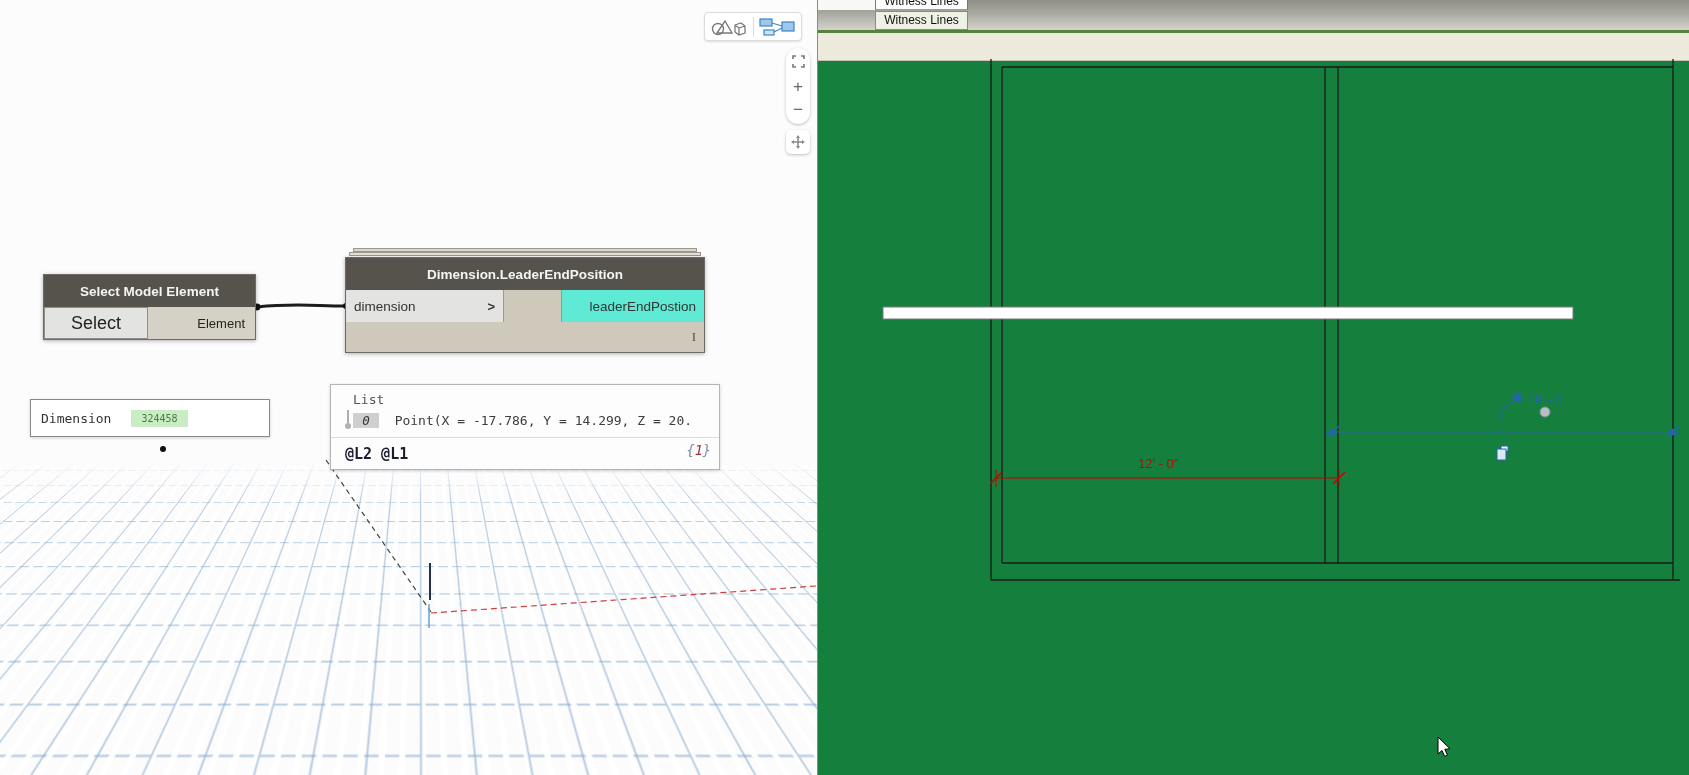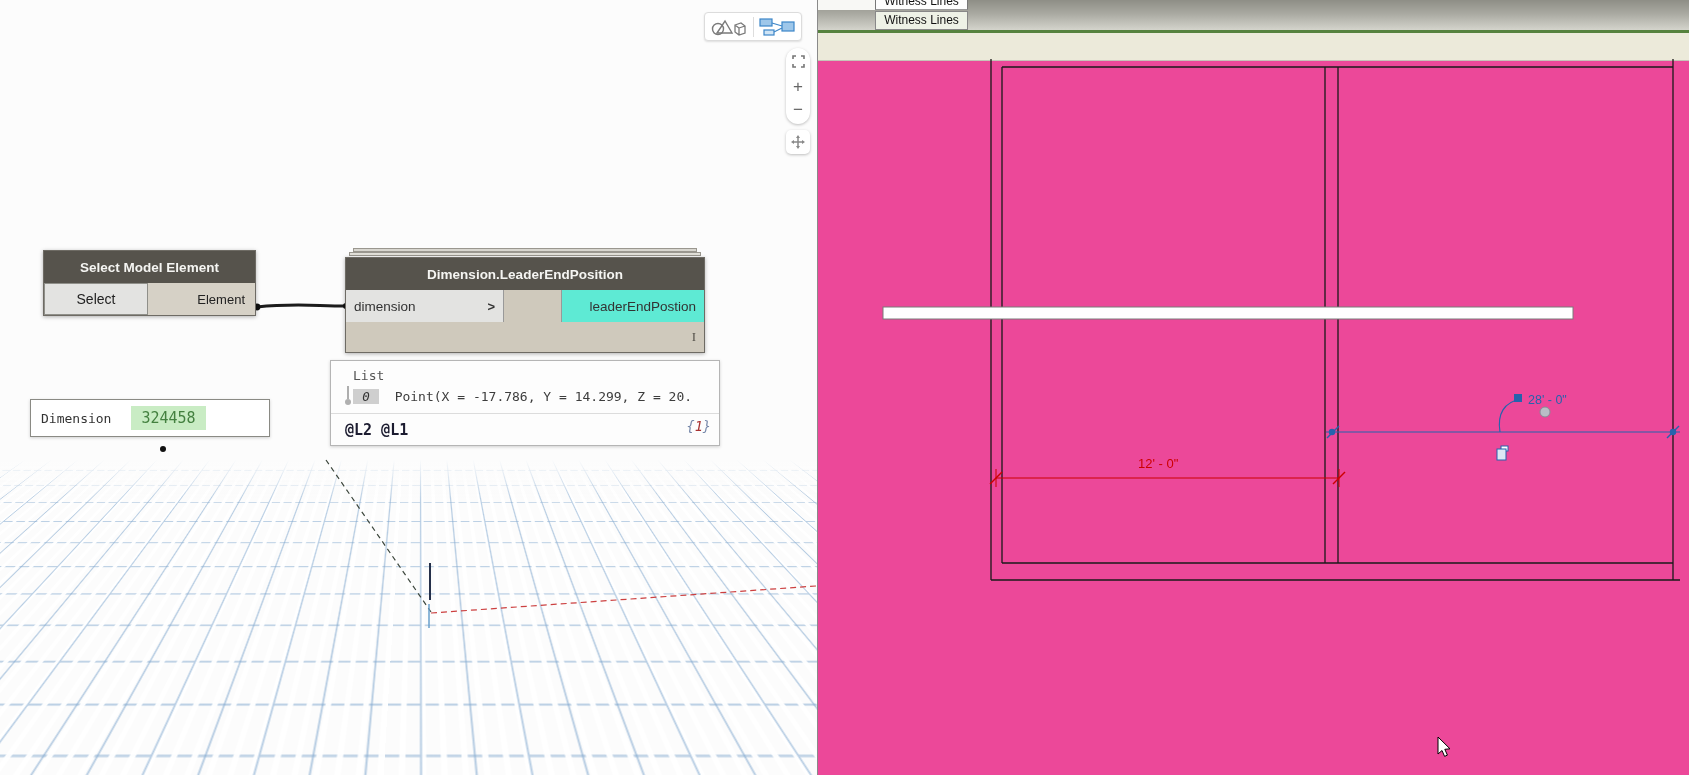--- a/index.html
+++ b/index.html
@@ -32,63 +32,63 @@
   .zoom-btn { color:#666; font-size:17px; line-height:14px; cursor:pointer; user-select:none; }
   .pan-btn { position:absolute; left:786px; top:130px; width:24px; height:24px; background:#fff;
     border-radius:5px; box-shadow:0 1px 3px rgba(0,0,0,.25); display:flex; align-items:center; justify-content:center; }
 
   
   .dyn-node { position:absolute; box-shadow:0 1px 4px rgba(0,0,0,.3); }
   .node-header { background:#56534c; color:#f5f5f2; font-weight:bold; font-size:13.5px;
     display:flex; align-items:center; justify-content:center; height:32px; }
   .node-border { border:1px solid #6e6b64; }
 
-  #select-node { left:43px; top:250px; width:213px; }
+  #select-node { left:43px; top:274px; width:213px; }
   #select-node .ports { display:flex; height:32px; }
-  .select-btn { width:104px; background:#e3e3e1; border:1px solid #8f8f89; color:#222; font-size:14px;
+  .select-btn { width:104px; background:#e3e3e1; border:1px solid #8f8f89; color:#222; font-size:18px;
     display:flex; align-items:center; justify-content:center; cursor:pointer; }
   .element-port { flex:1; background:#d6d1c6; color:#222; font-size:13px; display:flex; align-items:center;
     justify-content:flex-end; padding-right:10px; cursor:pointer; }
   #select-node .node-body { background:#d6d1c6; height:65px; color:#222; font-size:13.5px; padding:8px 0 0 10px; }
 
   .stack-layer { position:absolute; background:#d8d6cf; border:1px solid #9a978f; }
   #leader-node { left:345px; top:257px; width:360px; }
   #leader-node .ports { display:flex; height:32px; background:#cfc9bc; }
   .in-port { width:158px; background:#e3e3e1; border-right:1px solid #999; color:#333; font-size:13.5px;
     display:flex; align-items:center; padding:0 8px; cursor:pointer; }
   .in-port .chev { margin-left:auto; font-weight:bold; color:#333; font-size:13px; }
   .out-port { margin-left:57px; width:143px; background:#5eead4; border-left:1px solid #999; color:#333;
     font-size:13.5px; display:flex; align-items:center; justify-content:flex-end; padding:0 8px; cursor:pointer; }
   #leader-node .node-bottom { background:#cfc9bc; height:30px; position:relative; }
   .lacing { position:absolute; right:8px; top:7px; color:#55524b; font-size:13px; font-family:"Liberation Serif",serif; }
 
   
-  #watch-bubble { position:absolute; left:330px; top:360px; width:390px; height:86px; background:#fdfdfd;
+  #watch-bubble { position:absolute; left:330px; top:384px; width:390px; height:86px; background:#fdfdfd;
     border:1px solid #b5b5b5; box-shadow:0 1px 3px rgba(0,0,0,.18); font-family:"DejaVu Sans Mono",monospace; }
   .wb-type { position:absolute; left:22px; top:7px; color:#555; font-size:13px; }
   .wb-row { position:absolute; left:22px; top:25px; width:360px; white-space:nowrap; overflow:hidden; }
   .wb-idx { display:inline-block; background:#cfcfcf; color:#333; font-style:italic; font-size:12.5px;
     width:26px; text-align:center; margin-right:6px; }
   .wb-val { color:#3d3d3d; font-size:13px; }
   .wb-divider { position:absolute; left:0; top:52px; width:100%; height:1px; background:#dcdcdc; }
   .wb-levels { position:absolute; left:14px; top:60px; color:#1c1c30; font-size:15px; font-weight:bold; }
   .wb-count { position:absolute; right:8px; top:57px; font-style:italic; font-size:13.5px; }
   .wb-count .brace { color:#7788aa; }
   .wb-count .num { color:#a83232; }
 
   
   #input-node { position:absolute; left:30px; top:399px; width:240px; height:38px; background:#fff;
     border:1px solid #8a8a84; box-shadow:0 1px 3px rgba(0,0,0,.18); display:flex; align-items:center; }
   #input-node .lbl { font-family:"DejaVu Sans Mono",monospace; font-size:13px; color:#333; margin-left:10px; }
-  #input-node .badge { font-family:"DejaVu Sans Mono",monospace; font-size:15px; color:#43803f;
+  #input-node .badge { font-family:"DejaVu Sans Mono",monospace; font-size:10px; color:#43803f;
     background:#c9ecc4; padding:3px 10px; margin-left:20px; }
   .port-dot { position:absolute; left:160px; top:446px; width:6px; height:6px; border-radius:50%; background:#111; }
 
   
-  #revit-panel { position:absolute; left:817px; top:0; width:872px; height:775px; background:#ec4899; border-left:1px solid #8a8a8a; }
+  #revit-panel { position:absolute; left:817px; top:0; width:872px; height:775px; background:#15803d; border-left:1px solid #8a8a8a; }
   .ribbon { position:absolute; left:0; top:0; width:872px; height:30px;
     background:linear-gradient(180deg,#8e8e86,#a9a9a1 45%,#d4d4cc); }
   .ribbon-corner { position:absolute; left:0; top:0; width:57px; height:10px; background:#f8f8f5; }
   .witness-label-top { position:absolute; left:57px; top:0; width:93px; height:10px; background:#fdfdfd;
     border-left:1px solid #777; border-right:1px solid #777; border-bottom:1px solid #999; overflow:hidden; }
   .witness-label-top span { position:absolute; left:0; top:-6px; width:100%; text-align:center; font-size:12px; color:#111; }
   .witness-label-bottom { position:absolute; left:57px; top:11px; width:93px; height:19px; background:#eef2e6;
     border:1px solid #888; font-size:12px; color:#111; text-align:center; line-height:17px; }
   .green-line { position:absolute; left:0; top:30px; width:872px; height:3px; background:#56823e; }
   .options-bar { position:absolute; left:0; top:33px; width:872px; height:28px; background:#eceada; border-bottom:1px solid #c6c4b8; }

